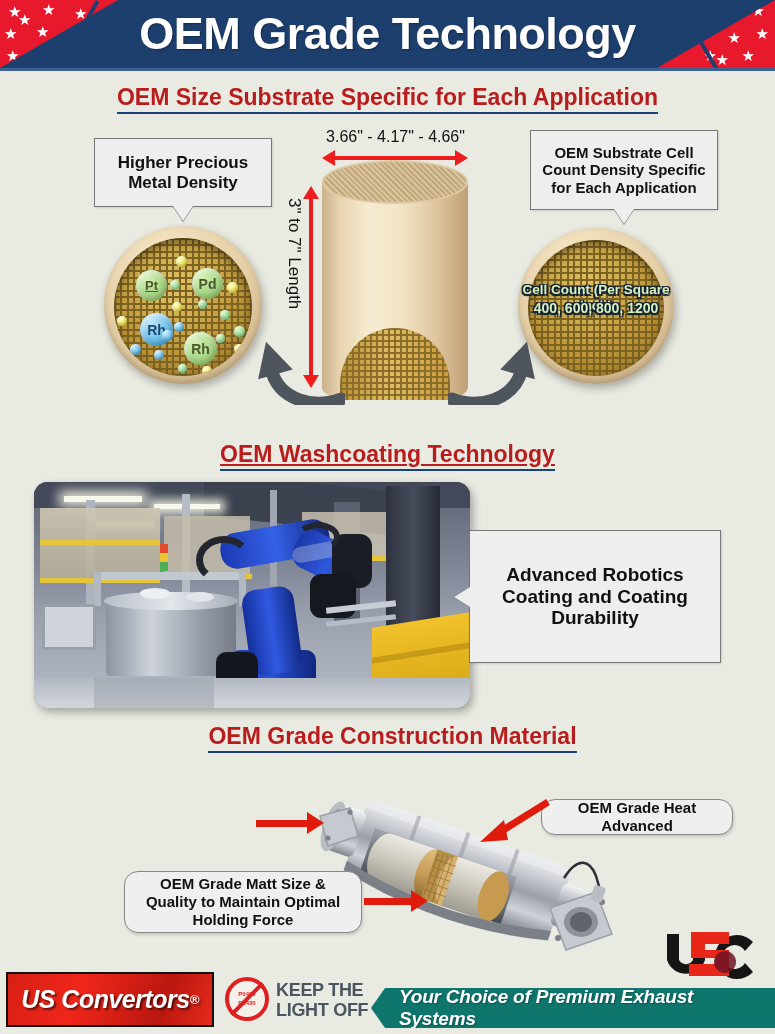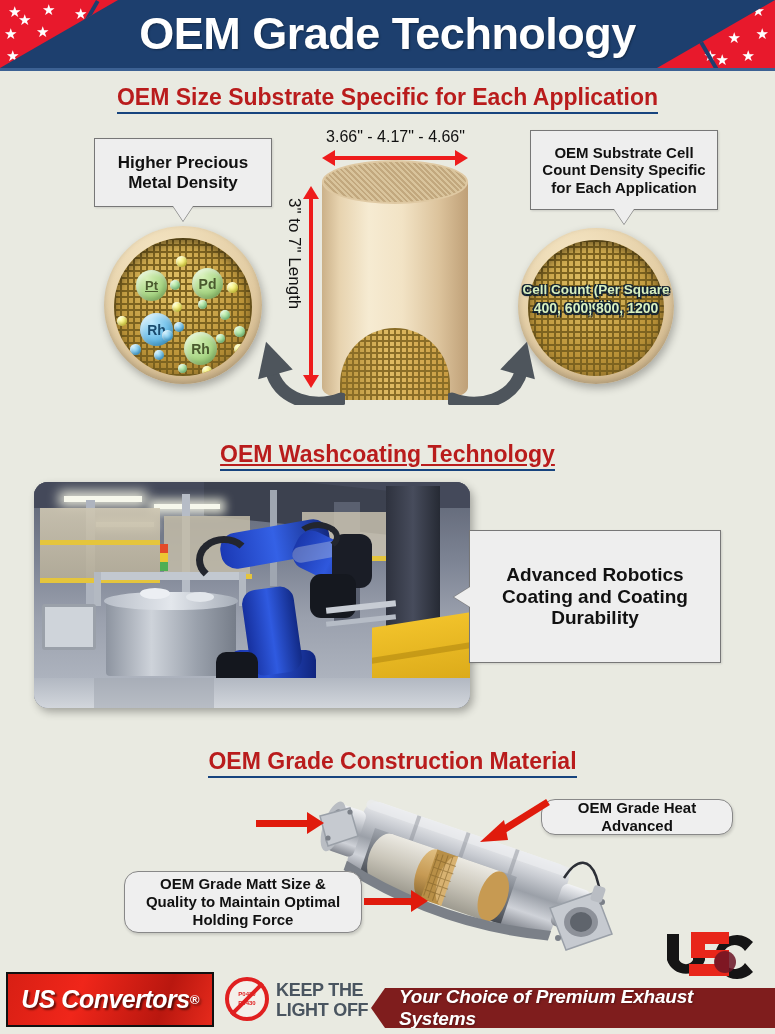--- a/index.html
+++ b/index.html
@@ -207,21 +207,21 @@
   .no-sign .slash {
     position: absolute; left: 50%; top: -4px; margin-left: -2px;
     width: 4px; height: 44px; background: #e02020; transform: rotate(45deg);
     transform-origin: center;
   }
   .cel {
     position: absolute; color: #e02020; font-weight: bold; font-size: 6px;
     line-height: 1.1; text-align: center; width: 100%;
   }
   .banner-red {
-    position: absolute; background: #7f1d1d; display: flex; align-items: center;
+    position: absolute; background: #0f766e; display: flex; align-items: center;
     clip-path: polygon(14px 0, 100% 0, 100% 100%, 14px 100%, 0 50%);
     padding-left: 28px;
   }
   .banner-red span {
     color: #fff; font-weight: bold; font-style: italic; font-size: 19px;
     text-shadow: 1px 1px 2px rgba(0,0,0,0.3); letter-spacing: -0.2px;
   }
   .usc-logo { position: absolute; }
 </style>
 </head>
@@ -395,21 +395,21 @@
     </div>
   </div>
 
   <div class="callout" style="left:469px; top:530px; width:252px; height:133px; font-size:19px;">
     <div>Advanced Robotics</div>
     <div>Coating and Coating</div>
     <div>Durability</div>
     <div class="tail-left"></div>
   </div>
 
-  <div class="sec-title" style="top:748px;padding-left:10px;">
+  <div class="sec-title" style="top:723px;padding-left:10px;">
     <span>OEM Grade Construction Material</span>
   </div>
 
   <svg class="conv" style="left:306px; top:786px; width:320px; height:170px;" viewBox="0 0 320 170">
     <defs>
       <linearGradient id="steel" x1="0" y1="0" x2="0" y2="1">
         <stop offset="0%" stop-color="#f2f3f5"></stop>
         <stop offset="25%" stop-color="#c9ccd2"></stop>
         <stop offset="50%" stop-color="#9ba0a8"></stop>
         <stop offset="75%" stop-color="#cfd2d8"></stop>

